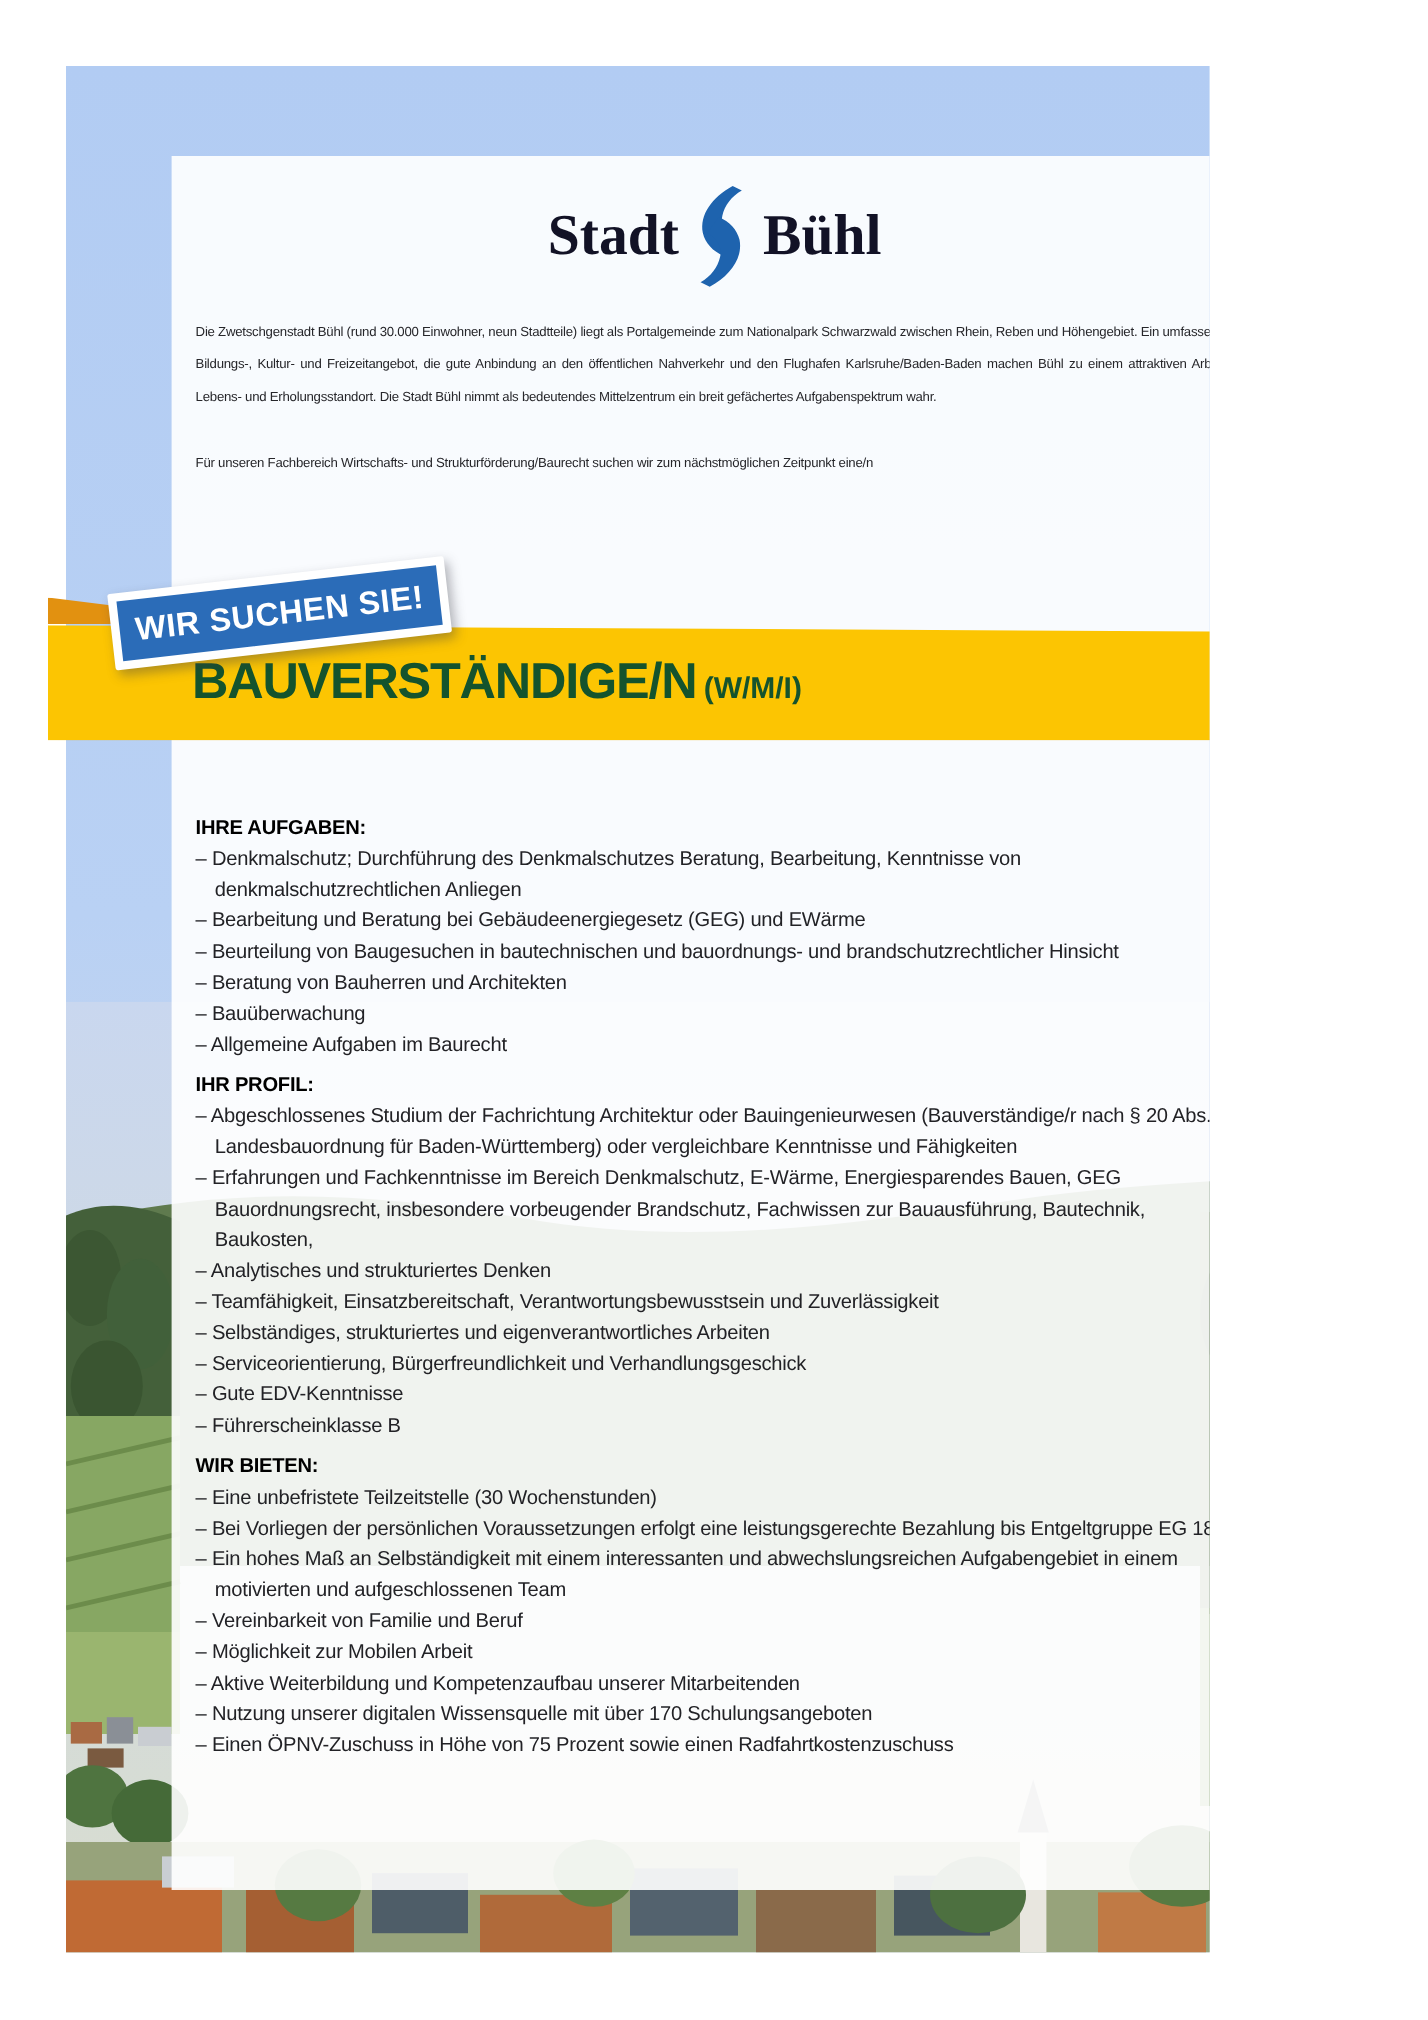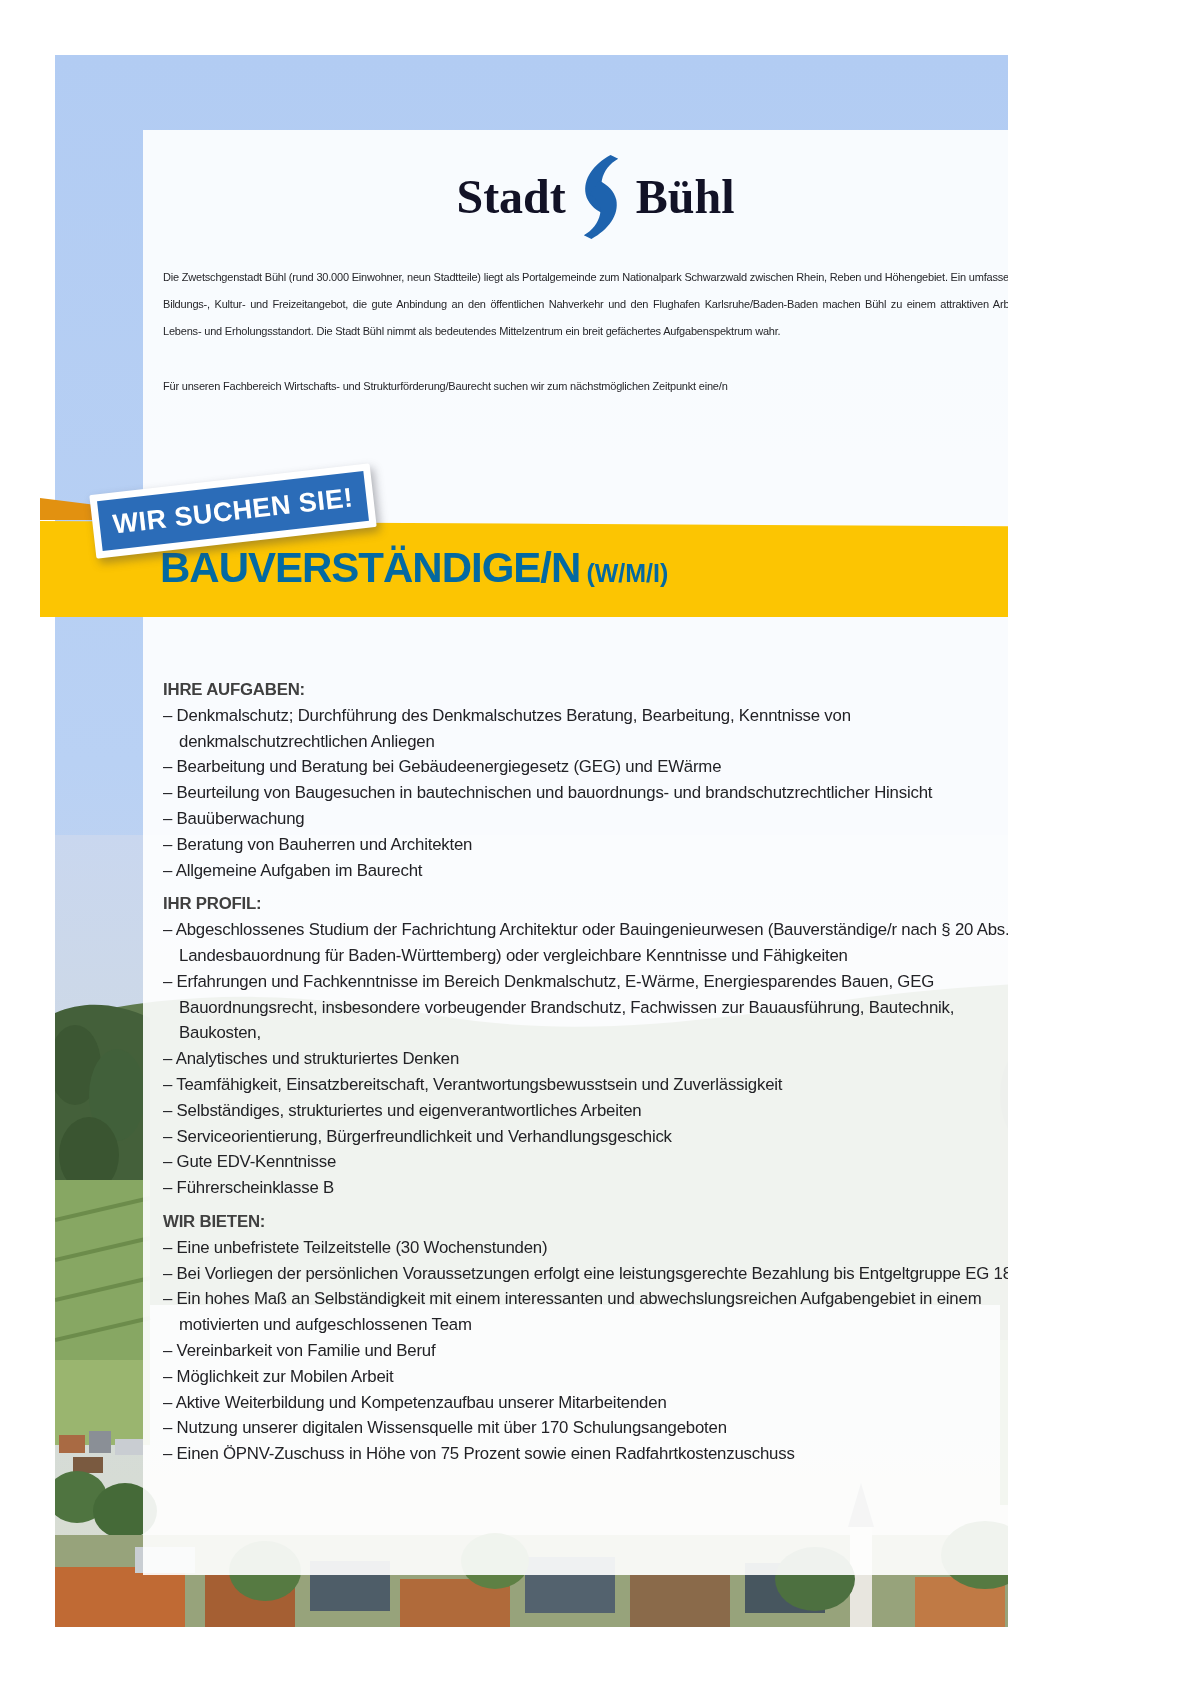--- a/index.html
+++ b/index.html
@@ -23,39 +23,39 @@
   
   .intro{position:absolute;left:20px;right:16px;top:134px;color:#26262a;
          font-size:11px;line-height:27.2px;letter-spacing:-0.2px;}
   .intro p{margin:0;text-align:justify;}
   .intro p + p{margin-top:27px;text-align:left;}
 
   
   .banner{position:absolute;left:40px;top:518px;width:1095px;height:99px;background:#fcc502;
           clip-path:polygon(0 3px,100% 9px,100% 100%,0 100%);
           box-shadow:0 -5px 12px rgba(90,90,100,0.35);z-index:4;}
-  .headline{position:absolute;left:120px;top:26px;white-space:nowrap;color:#0369a1;}
+  .headline{position:absolute;left:120px;top:26px;white-space:nowrap;color:#14532d;}
   .headline .main{font-size:42px;font-weight:700;letter-spacing:-1px;}
   .headline .suffix{font-size:25px;font-weight:700;letter-spacing:0;margin-left:6px;}
   .fold{position:absolute;background:#e29110;z-index:3;}
   .fold-left{left:40px;top:498px;width:176px;height:22px;clip-path:polygon(0 0,100% 100%,0 100%);}
   .fold-right{left:1048px;top:500px;width:87px;height:20px;clip-path:polygon(0 0,100% 100%,0 100%);}
 
   
   .ribbon{position:absolute;left:92px;top:479px;width:268px;height:50px;background:#2b6cb8;
           border:7px solid #ffffff;border-radius:2px;z-index:6;transform:rotate(-6.5deg);
           display:flex;align-items:center;justify-content:center;
           box-shadow:3px 5px 10px rgba(60,60,70,0.40);}
   .ribbon span{color:#ffffff;font-size:27px;font-weight:700;letter-spacing:0.5px;white-space:nowrap;}
 
   
   .content{position:absolute;left:20px;right:14px;top:547px;color:#222226;
            font-size:16.8px;line-height:25.8px;letter-spacing:-0.2px;}
   .section{margin:0 0 8px 0;}
-  .section h3{margin:0;font-size:16.8px;line-height:25.8px;font-weight:700;color:#404040;}
+  .section h3{margin:0;font-size:16.8px;line-height:25.8px;font-weight:700;color:#000000;}
   .bullet{padding-left:16px;text-indent:-16px;}
   .bullet::before{content:"– ";}
 </style>
 </head>
 <body>
 
 <div class="page">
 
   <div class="band">
     <svg class="photo" viewBox="0 0 1080 792" preserveAspectRatio="none" xmlns="http://www.w3.org/2000/svg">
@@ -140,22 +140,22 @@
       <p>Die Zwetschgenstadt Bühl (rund 30.000 Einwohner, neun Stadtteile) liegt als Portalgemeinde zum Nationalpark Schwarzwald zwischen Rhein, Reben und Höhengebiet. Ein umfassendes Bildungs-, Kultur- und Freizeitangebot, die gute Anbindung an den öffentlichen Nahverkehr und den Flughafen Karlsruhe/Baden-Baden machen Bühl zu einem attraktiven Arbeits-, Lebens- und Erholungsstandort. Die Stadt Bühl nimmt als bedeutendes Mittelzentrum ein breit gefächertes Aufgabenspektrum wahr.</p>
       <p>Für unseren Fachbereich Wirtschafts- und Strukturförderung/Baurecht suchen wir zum nächstmöglichen Zeitpunkt eine/n</p>
     </div>
 
     <div class="content">
       <div class="section">
         <h3>IHRE AUFGABEN:</h3>
         <div class="bullet">Denkmalschutz; Durchführung des Denkmalschutzes Beratung, Bearbeitung, Kenntnisse von denkmalschutzrechtlichen Anliegen</div>
         <div class="bullet">Bearbeitung und Beratung bei Gebäudeenergiegesetz (GEG) und EWärme</div>
         <div class="bullet">Beurteilung von Baugesuchen in bautechnischen und bauordnungs- und brandschutzrechtlicher Hinsicht</div>
+        <div class="bullet">Beratung von Bauherren und Architekten</div>
         <div class="bullet">Bauüberwachung</div>
-        <div class="bullet">Beratung von Bauherren und Architekten</div>
         <div class="bullet">Allgemeine Aufgaben im Baurecht</div>
       </div>
 
       <div class="section">
         <h3>IHR PROFIL:</h3>
         <div class="bullet">Abgeschlossenes Studium der Fachrichtung Architektur oder Bauingenieurwesen (Bauverständige/r nach § 20 Abs. 4 Landesbauordnung für Baden-Württemberg) oder vergleichbare Kenntnisse und Fähigkeiten</div>
         <div class="bullet">Erfahrungen und Fachkenntnisse im Bereich Denkmalschutz, E-Wärme, Energiesparendes Bauen, GEG Bauordnungsrecht, insbesondere vorbeugender Brandschutz, Fachwissen zur Bauausführung, Bautechnik, Baukosten,</div>
         <div class="bullet">Analytisches und strukturiertes Denken</div>
         <div class="bullet">Teamfähigkeit, Einsatzbereitschaft, Verantwortungsbewusstsein und Zuverlässigkeit</div>
         <div class="bullet">Selbständiges, strukturiertes und eigenverantwortliches Arbeiten</div>

